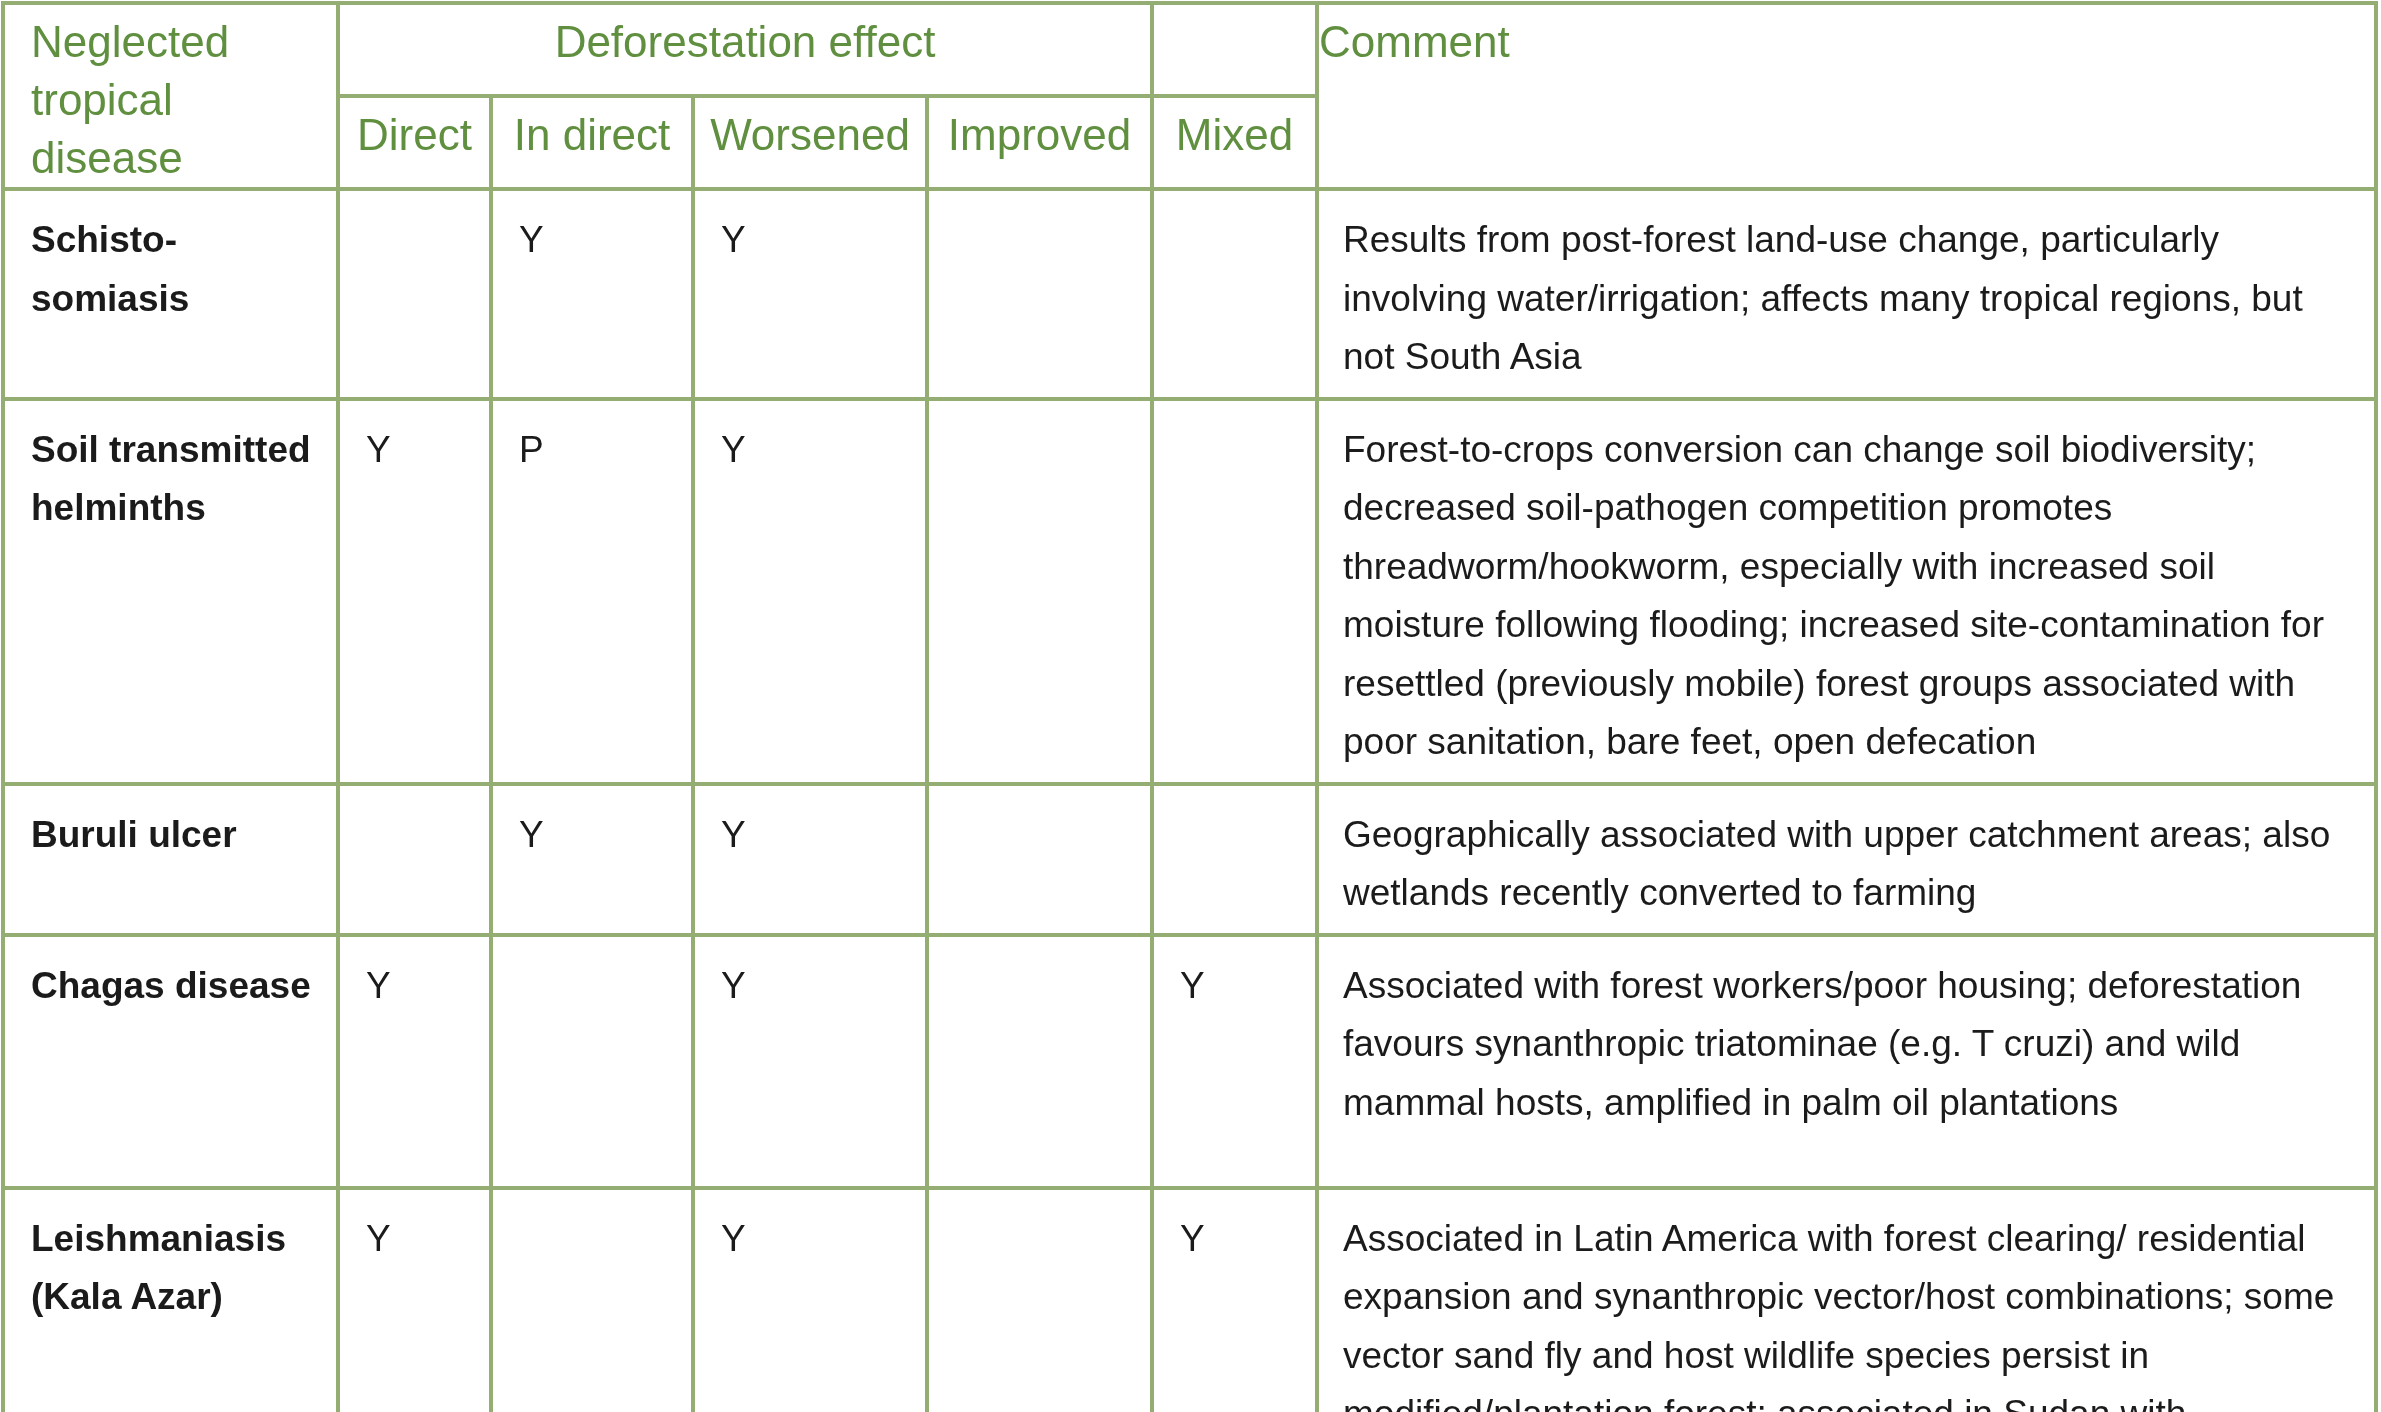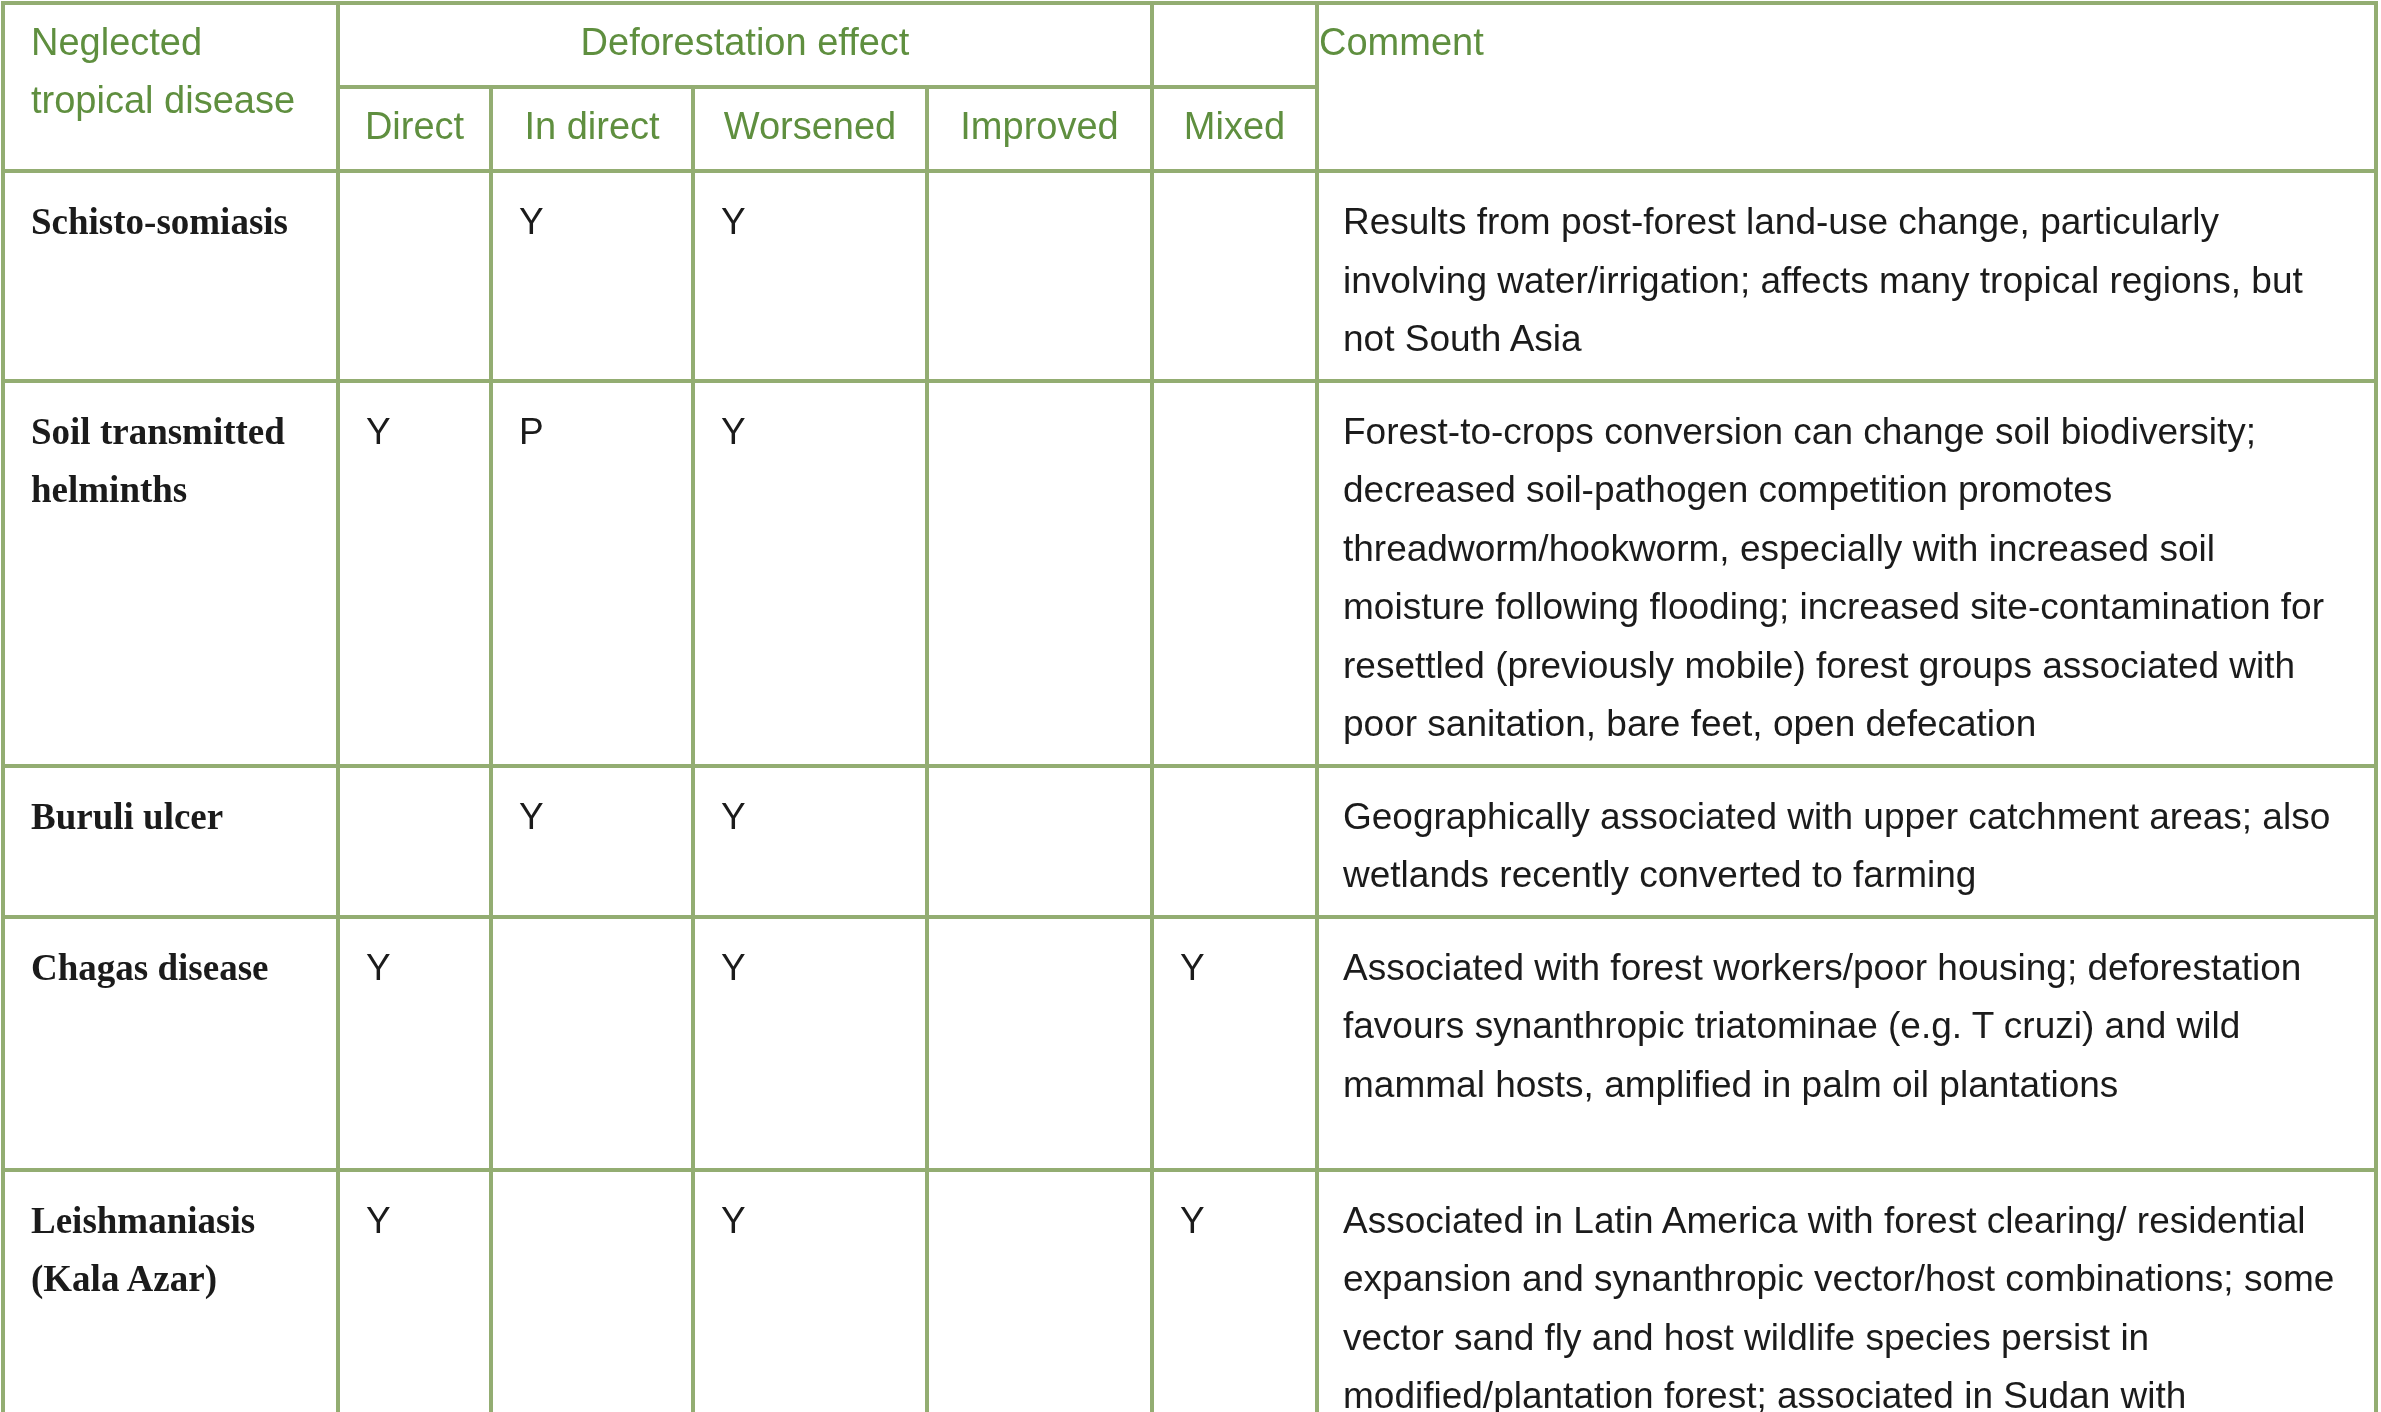--- a/index.html
+++ b/index.html
@@ -1,27 +1,27 @@
 <!DOCTYPE html>
 <html><head>
 <meta charset="utf-8">
 <style>
   html, body { margin:0; padding:0; background:#ffffff; }
   body { width:2381px; height:1412px; overflow:hidden; position:relative;
          font-family:"Liberation Sans", sans-serif; }
   table { position:absolute; left:1px; top:1px; border-collapse:collapse;
           table-layout:fixed; width:2377px; }
   td, th { border:4px solid #93ad72; vertical-align:top; padding:0; }
-  th { color:#5f8f3f; font-weight:normal; font-size:38px; line-height:58px; }
+  th { color:#5f8f3f; font-weight:normal; font-size:44px; line-height:58px; }
   td { color:#1b1b1b; font-size:37px; line-height:58.5px; }
   .h-disease { text-align:left; padding:8px 24px 0 26px; }
   .h-group { text-align:center; height:72px; padding-top:8px; }
   .h-sub { text-align:center; height:72px; padding-top:8px; }
   .h-comment { text-align:left; padding-top:8px; }
-  .disease { font-weight:bold; padding:20px 10px 0 26px;font-family:Liberation Serif, serif; }
+  .disease { font-weight:bold; padding:20px 10px 0 26px; }
   .mark { padding:20px 0 0 26px; }
   .comment { padding:20px 10px 10px 24px; }
   .it { }
 </style>
 </head>
 <body>
 
 <table>
   <colgroup>
     <col style="width:335px">

